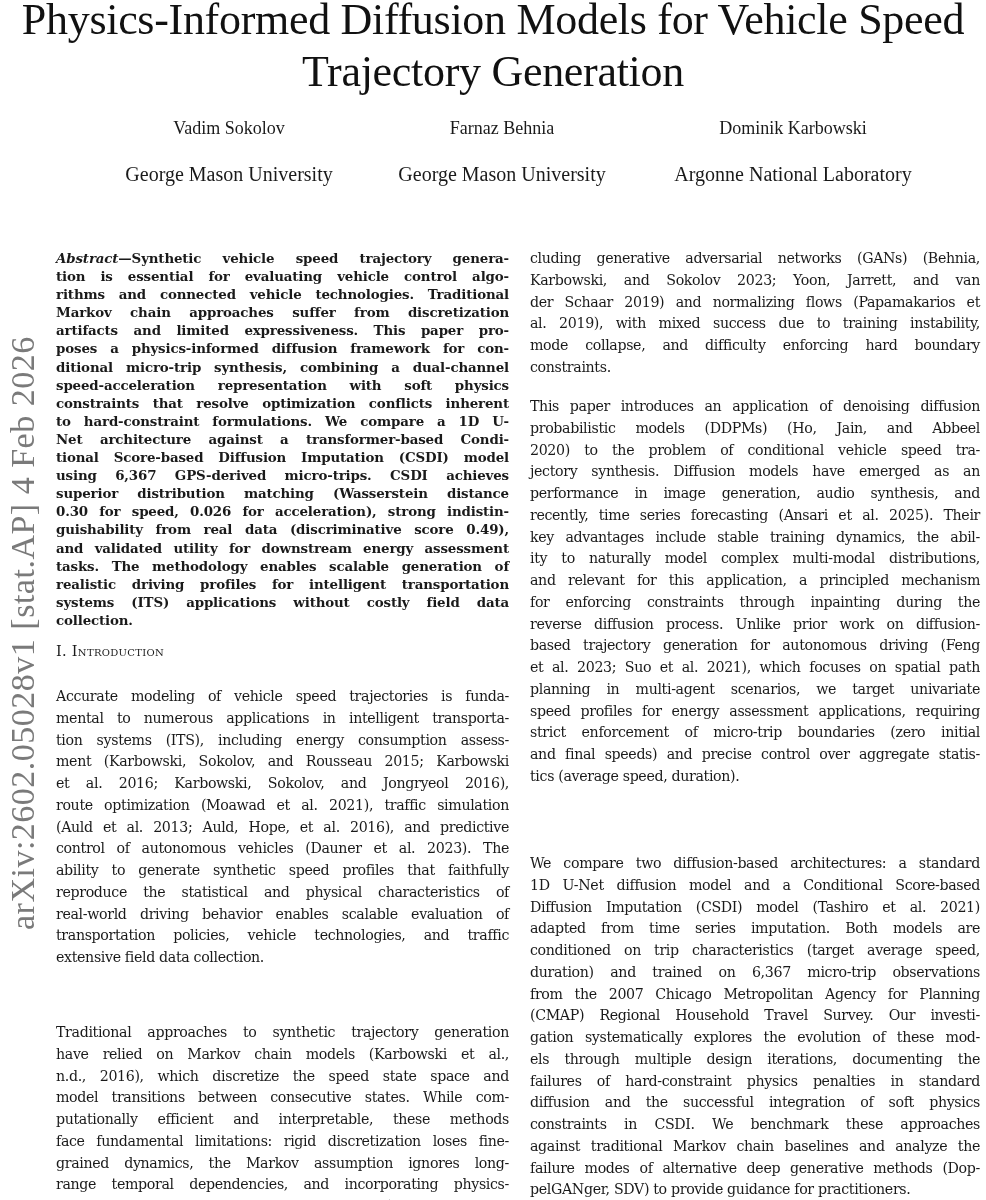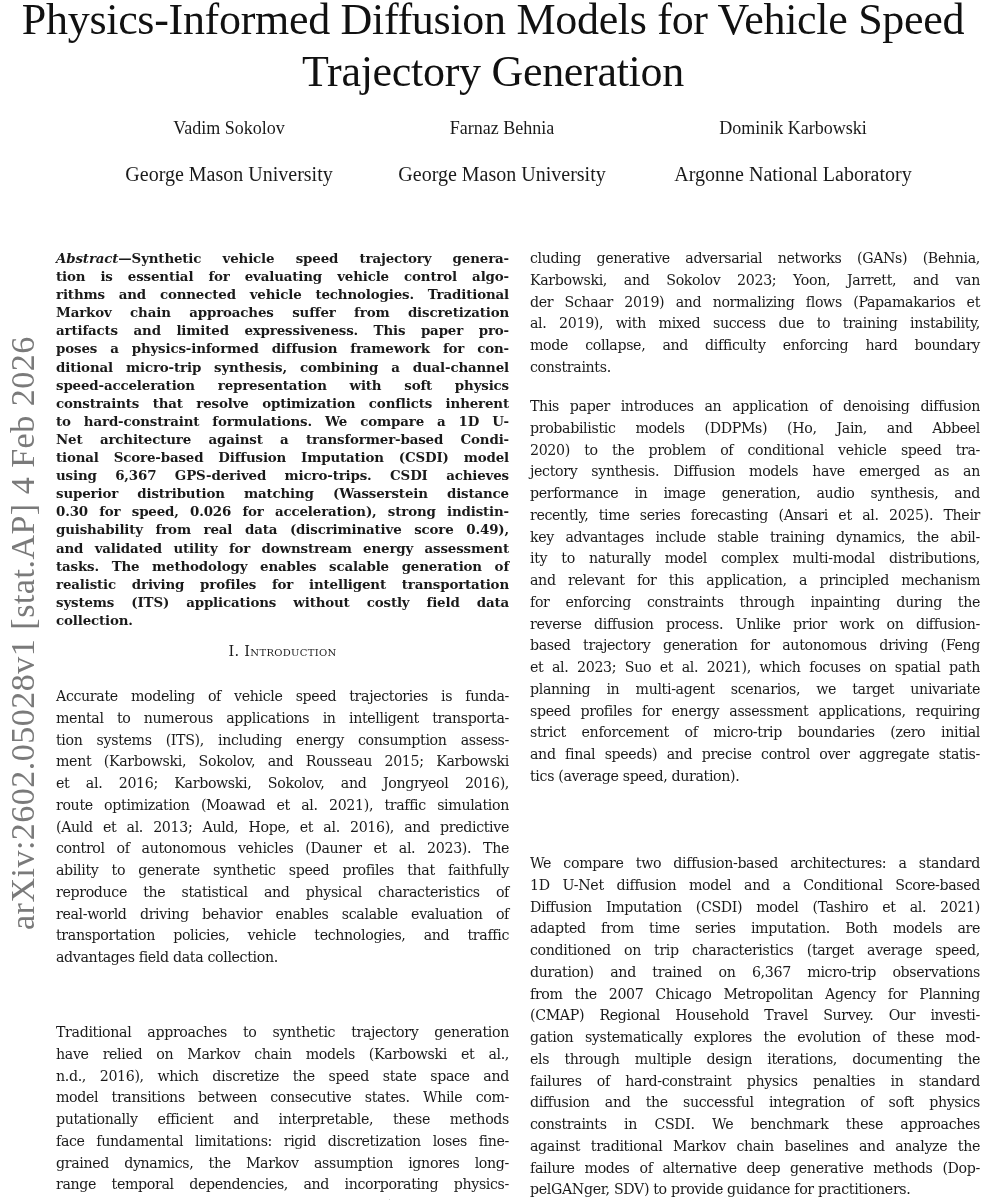--- a/index.html
+++ b/index.html
@@ -11,21 +11,21 @@
     .author .aff { font-family:"Liberation Serif", serif; font-size:20px; position:absolute; top:45px; width:300px; left:0; }
     .watermark { position:absolute; left:4px; top:930px; transform-origin:0 0; transform:rotate(-90deg); font-family:"Liberation Serif", serif; font-size:34px; color:#7a7a7a; white-space:nowrap; letter-spacing:0.5px; }
     .col { position:absolute; }
     .col-left { left:56px; width:453px; }
     .col-right { left:530px; width:450px; }
     .ln { display:block; text-align:justify; text-align-last:justify; width:100%; white-space:normal; }
     .ln.last { text-align-last:left; }
     .abstract .ln { font-family:"DejaVu Serif", serif; font-weight:bold; font-size:13.4px; line-height:18.1px; letter-spacing:-0.15px; }
     .abstract .lead { font-style:italic; }
     .body .ln { font-family:"DejaVu Serif", serif; font-size:14.2px; line-height:21.75px; letter-spacing:-0.35px; }
-    .section-heading { text-align:center; font-family:"DejaVu Serif", serif; font-size:14.5px; font-variant:small-caps; letter-spacing:0.3px; }
+    .section-heading { text-align:left; font-family:"DejaVu Serif", serif; font-size:14.5px; font-variant:small-caps; letter-spacing:0.3px; }
   </style>
 </head>
 <body>
 
 <div class="title">
   <div>Physics-Informed Diffusion Models for Vehicle Speed</div>
   <div>Trajectory Generation</div>
 </div>
 
 <div class="authors">
@@ -81,21 +81,21 @@
   <span class="ln">tion systems (ITS), including energy consumption assess-</span>
   <span class="ln">ment (Karbowski, Sokolov, and Rousseau 2015; Karbowski</span>
   <span class="ln">et al. 2016; Karbowski, Sokolov, and Jongryeol 2016),</span>
   <span class="ln">route optimization (Moawad et al. 2021), traffic simulation</span>
   <span class="ln">(Auld et al. 2013; Auld, Hope, et al. 2016), and predictive</span>
   <span class="ln">control of autonomous vehicles (Dauner et al. 2023). The</span>
   <span class="ln">ability to generate synthetic speed profiles that faithfully</span>
   <span class="ln">reproduce the statistical and physical characteristics of</span>
   <span class="ln">real-world driving behavior enables scalable evaluation of</span>
   <span class="ln">transportation policies, vehicle technologies, and traffic</span>
-  <span class="ln last">advantages field data collection.</span>
+  <span class="ln last">extensive field data collection.</span>
 </div>
 
 <div class="col col-left body" style="top:1022px;">
   <span class="ln">Traditional approaches to synthetic trajectory generation</span>
   <span class="ln">have relied on Markov chain models (Karbowski et al.,</span>
   <span class="ln">n.d., 2016), which discretize the speed state space and</span>
   <span class="ln">model transitions between consecutive states. While com-</span>
   <span class="ln">putationally efficient and interpretable, these methods</span>
   <span class="ln">face fundamental limitations: rigid discretization loses fine-</span>
   <span class="ln">grained dynamics, the Markov assumption ignores long-</span>

